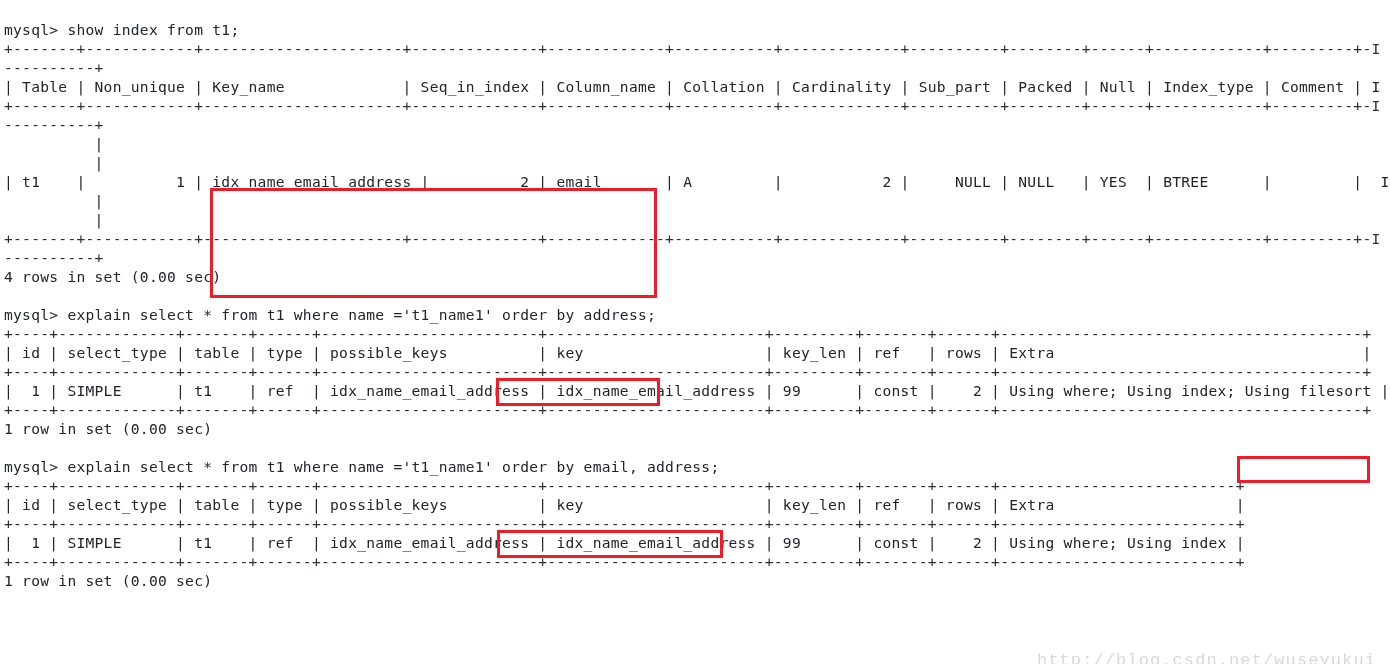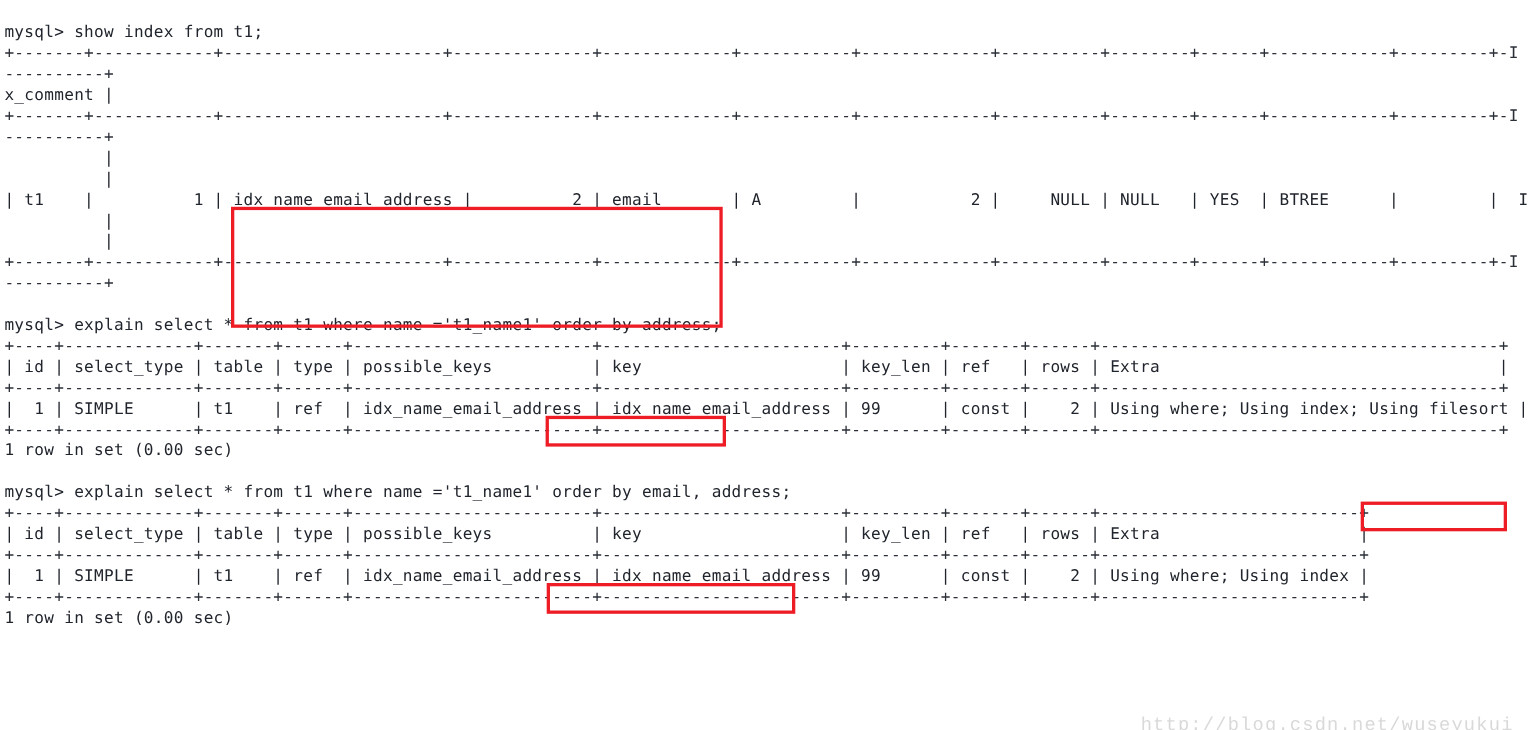--- a/index.html
+++ b/index.html
@@ -72,32 +72,33 @@
   }
 </style>
 </head>
 <body>
 
 <div id="terminal">
 
   <div class="line">mysql&gt; show index from t1;</div>
   <div class="line rule">+-------+------------+----------------------+--------------+-------------+-----------+-------------+----------+--------+------+------------+---------+-I</div>
   <div class="line rule">----------+</div>
-  <div class="line">x_comment |</div>
+  <div class="line">| Table | Non_unique | Key_name             | Seq_in_index | Column_name | Collation | Cardinality | Sub_part | Packed | Null | Index_type | Comment | I</div>
   <div class="line rule">+-------+------------+----------------------+--------------+-------------+-----------+-------------+----------+--------+------+------------+---------+-I</div>
   <div class="line rule">----------+</div>
 
   <div class="line">          |</div>
   <div class="line">          |</div>
   <div class="line">| t1    |          1 | idx_name_email_address |          2 | email       | A         |           2 |     NULL | NULL   | YES  | BTREE      |         |  I</div>
   <div class="line">          |</div>
   <div class="line">          |</div>
 
   <div class="line rule">+-------+------------+----------------------+--------------+-------------+-----------+-------------+----------+--------+------+------------+---------+-I</div>
   <div class="line rule">----------+</div>
+  <div class="line">4 rows in set (0.00 sec)</div>
   <div class="line blank"></div>
 
   <div class="line">mysql&gt; explain select * from t1 where name ='t1_name1' order by address;</div>
   <div class="line rule">+----+-------------+-------+------+------------------------+------------------------+---------+-------+------+----------------------------------------+</div>
   <div class="line">| id | select_type | table | type | possible_keys          | key                    | key_len | ref   | rows | Extra                                  |</div>
   <div class="line rule">+----+-------------+-------+------+------------------------+------------------------+---------+-------+------+----------------------------------------+</div>
   <div class="line">|  1 | SIMPLE      | t1    | ref  | idx_name_email_address | idx_name_email_address | 99      | const |    2 | Using where; Using index; Using filesort |</div>
   <div class="line rule">+----+-------------+-------+------+------------------------+------------------------+---------+-------+------+----------------------------------------+</div>
   <div class="line">1 row in set (0.00 sec)</div>
   <div class="line blank"></div>

